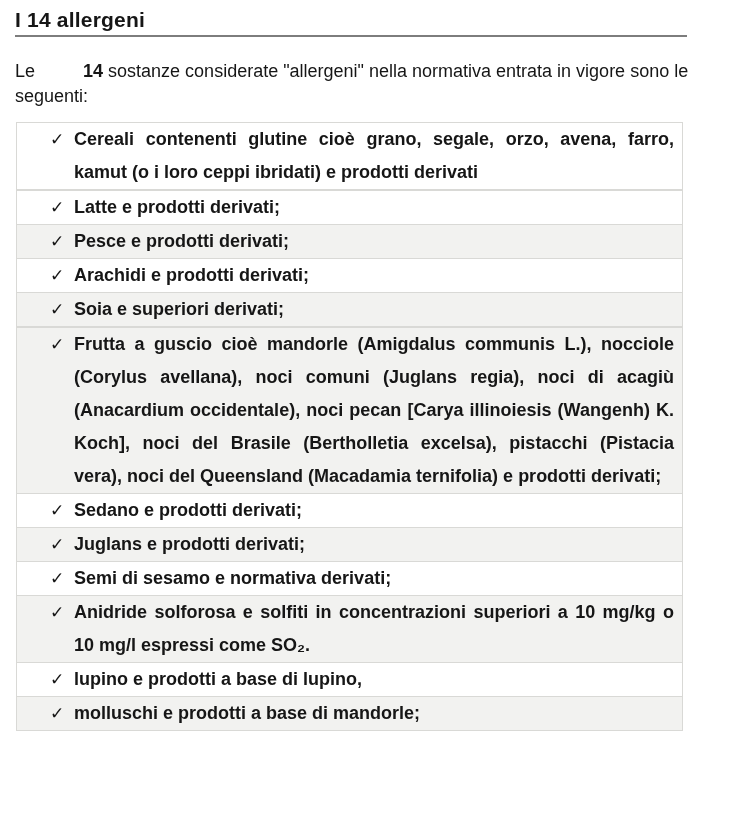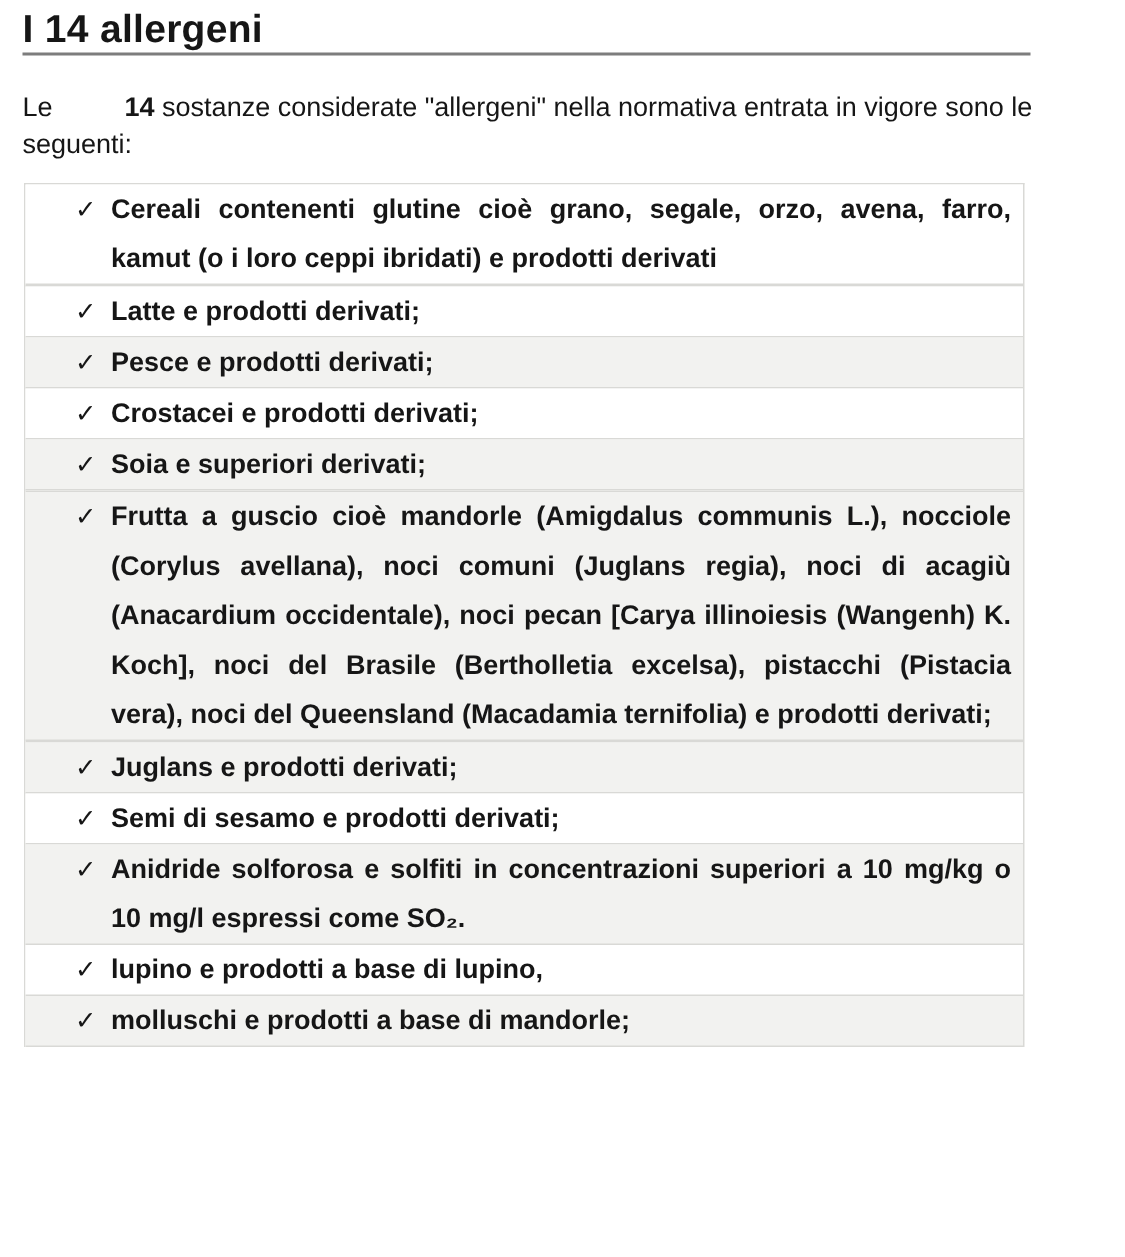--- a/index.html
+++ b/index.html
@@ -13,21 +13,21 @@
   html,body{margin:0;padding:0;}
   body{
     width:750px;height:838px;overflow:hidden;
     background:#ffffff;color:var(--text);
     font-family:"Liberation Sans","DejaVu Sans",sans-serif;
   }
   .page{padding:8px 0 0 15px;}
 
   .page-title{
     margin:0;
-    font-size:26px;font-weight:bold;line-height:23px;
+    font-size:21px;font-weight:bold;line-height:23px;
     letter-spacing:0.2px;
   }
   .title-rule{
     width:672px;height:0;
     border:none;border-top:2px solid var(--rule);
     margin:4px 0 0 0;
   }
 
   .intro{
     width:706px;
@@ -68,25 +68,25 @@
   <h1 class="page-title">I 14 allergeni</h1>
   <hr class="title-rule">
 
   <p class="intro"><span>Le </span><b>14</b><span> sostanze considerate "allergeni" nella normativa entrata in vigore sono le seguenti:</span></p>
 
   <ul class="allergen-list">
     <li class="allergen-row"><span class="check">✓</span><span>Cereali contenenti glutine cioè grano, segale, orzo, avena, farro, kamut (o i loro ceppi ibridati) e prodotti derivati</span></li>
     <li class="allergen-row"><span class="check">✓</span></li>
     <li class="allergen-row"><span class="check">✓</span><span>Latte e prodotti derivati;</span></li>
     <li class="allergen-row"><span class="check">✓</span><span>Pesce e prodotti derivati;</span></li>
-    <li class="allergen-row"><span class="check">✓</span><span>Crostacei e prodotti derivati;</span></li>
+    <li class="allergen-row"><span class="check">✓</span><span>Arachidi e prodotti derivati;</span></li>
     <li class="allergen-row"><span class="check">✓</span><span>Soia e superiori derivati;</span></li>
     <li class="allergen-row"><span class="check">✓</span></li>
     <li class="allergen-row"><span class="check">✓</span><span>Frutta a guscio cioè mandorle (Amigdalus communis L.), nocciole (Corylus avellana), noci comuni (Juglans regia), noci di acagiù (Anacardium occidentale), noci pecan [Carya illinoiesis (Wangenh) K. Koch], noci del Brasile (Bertholletia excelsa), pistacchi (Pistacia vera), noci del Queensland (Macadamia ternifolia) e prodotti derivati;</span></li>
-    <li class="allergen-row"><span class="check">✓</span></li>
+    <li class="allergen-row"><span class="check">✓</span><span>Sedano e prodotti derivati;</span></li>
     <li class="allergen-row"><span class="check">✓</span><span>Juglans e prodotti derivati;</span></li>
-    <li class="allergen-row"><span class="check">✓</span><span>Semi di sesamo e prodotti derivati;</span></li>
+    <li class="allergen-row"><span class="check">✓</span><span>Semi di sesamo e normativa derivati;</span></li>
     <li class="allergen-row"><span class="check">✓</span><span>Anidride solforosa e solfiti in concentrazioni superiori a 10 mg/kg o 10 mg/l espressi come SO₂.</span></li>
     <li class="allergen-row"><span class="check">✓</span><span>lupino e prodotti a base di lupino,</span></li>
     <li class="allergen-row"><span class="check">✓</span><span>molluschi e prodotti a base di mandorle;</span></li>
   </ul>
 
 </div>
 
 </body></html>

